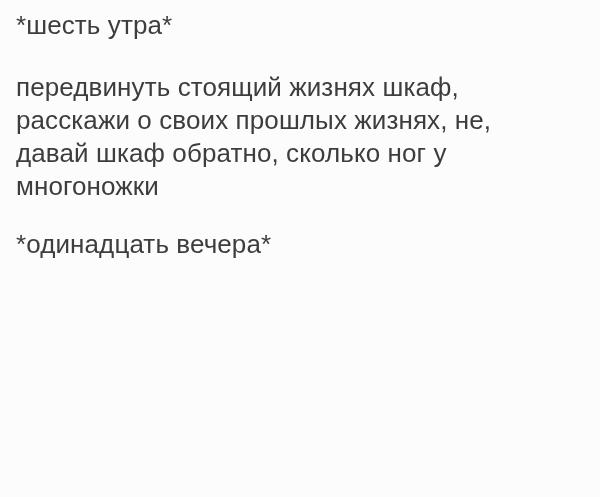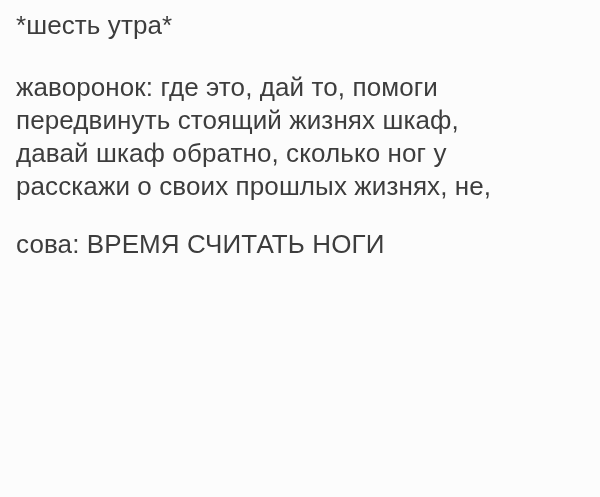--- a/index.html
+++ b/index.html
@@ -40,24 +40,26 @@
 <div class="post" style="color: rgb(61, 61, 61);">
 
   <div class="para">
     <div class="line">*шесть утра*</div>
   </div>
 
   <div class="para">
   </div>
 
   <div class="para lark">
-    <div class="line">жаворонок: где это, дай то, помоги</div>
     <div class="line">передвинуть стоящий жизнях шкаф,</div>
+    <div class="line">расскажи о своих прошлых жизнях, не,</div>
     <div class="line">давай шкаф обратно, сколько ног у</div>
-    <div class="line">расскажи о своих прошлых жизнях, не,</div>
+    <div class="line">многоножки</div>
   </div>
 
+  <div class="para">
+    <div class="line">*одинадцать вечера*</div>
+  </div>
 
   <div class="para">
-    <div class="line">сова: ВРЕМЯ СЧИТАТЬ НОГИ</div>
   </div>
 
 </div>
 
 </body></html>

